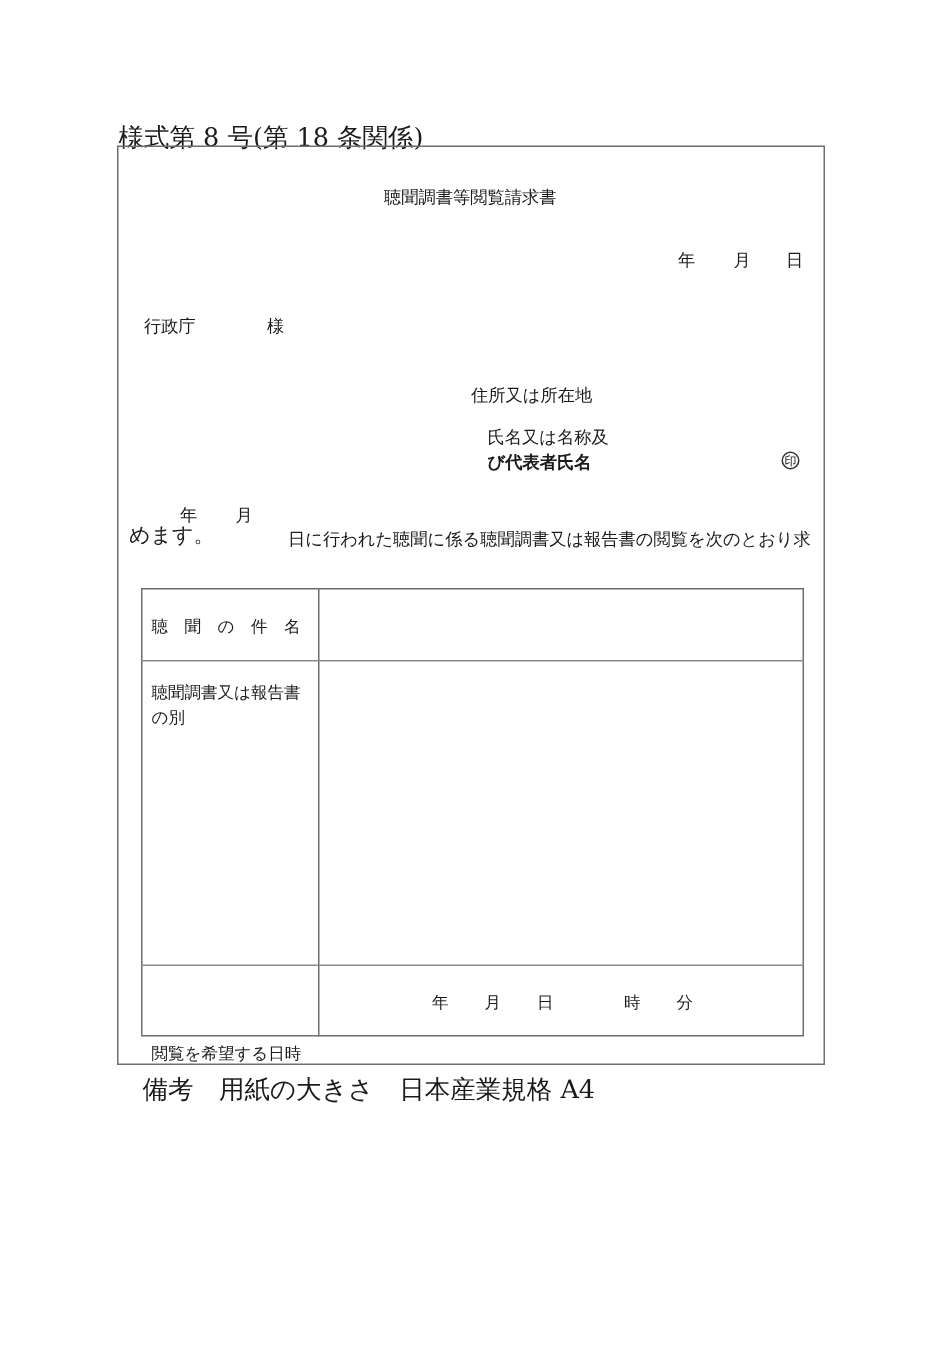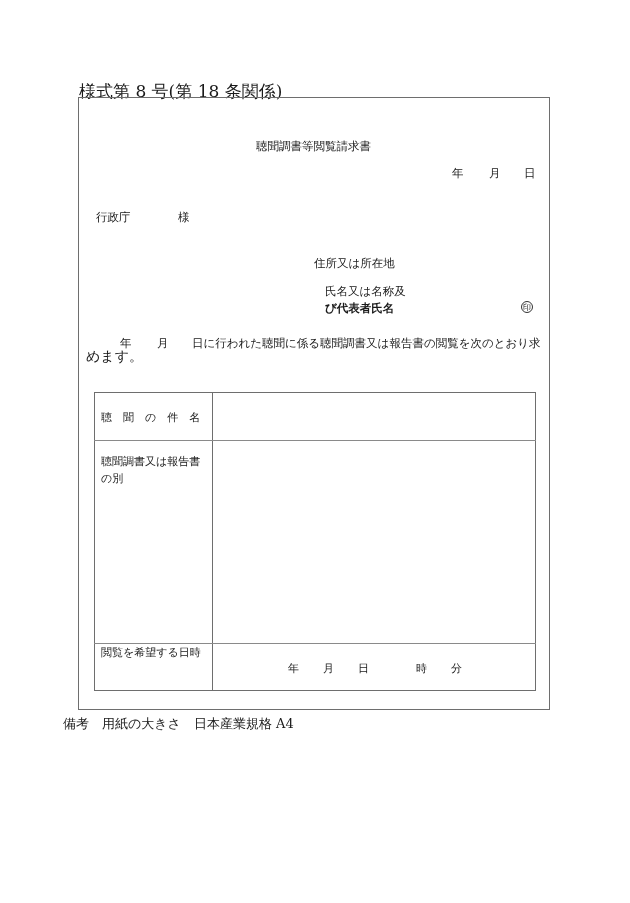--- a/index.html
+++ b/index.html
@@ -13,21 +13,21 @@
       overflow: hidden;
     }
     .abs { position: absolute; white-space: nowrap; }
     .form-label { left: 79px; top: 80px; font-size: 17px; }
     .outer-box {
       position: absolute; left: 78px; top: 97px;
       width: 472px; height: 613px;
       border: 1px solid #6e6e6e;
       box-sizing: border-box;
     }
-    .title { left: 256px; top: 139px; font-size: 11.5px; font-family: Liberation Mono, monospace; }
+    .title { left: 256px; top: 124px; font-size: 11.5px; font-family: Liberation Mono, monospace; }
     .date-row { top: 166px; font-size: 11.5px; }
     .addressee { left: 96px; top: 210px; text-align: center; }
     .addressee-sama { left: 178px; top: 210px; }
     .applicant-address { left: 314px; top: 256px; }
     .applicant-name1 { left: 325px; top: 284px; }
     .applicant-name2 { left: 325px; top: 301px; font-weight: bold; }
     .seal {
       position: absolute; left: 521px; top: 301px;
       width: 12px; height: 12px;
       border: 1px solid #333; border-radius: 50%;
@@ -37,21 +37,21 @@
     .body-line1 { left: 88px; top: 336px; font-size: 11.5px; }
     .body-line2 { left: 86px; top: 348px; font-size: 14px; }
     .inner-table {
       position: absolute; left: 94px; top: 392px;
       width: 442px; height: 299px;
       border: 1px solid #6e6e6e; box-sizing: border-box;
     }
     .vline { position: absolute; left: 212px; top: 392px; width: 1px; height: 299px; background: #6e6e6e; }
     .hline { position: absolute; left: 94px; width: 442px; height: 1px; background: #8a8a8a; }
     .cell-label { font-size: 11px; }
-    .footer-note { left: 63px; top: 715px; font-size: 13px; }
+    .footer-note { left: 95px; top: 715px; font-size: 17px; }
   </style>
 </head>
 <body>
 
 <div class="abs form-label">様式第 8 号(第 18 条関係)</div>
 
 <div class="outer-box"></div>
 
 <div class="abs title">聴聞調書等閲覧請求書</div>
 
@@ -63,36 +63,36 @@
 <div class="abs addressee-sama">様</div>
 
 <div class="abs applicant-address">住所又は所在地</div>
 <div class="abs applicant-name1">氏名又は名称及</div>
 <div class="abs applicant-name2">び代表者氏名</div>
 <div class="seal">印</div>
 
 <div class="abs body-line1">
   <span style="position:absolute; left:32px;">年</span>
   <span style="position:absolute; left:69px;">月</span>
-  <span style="position:absolute; left:104px;">日に行われた聴聞に係る聴聞調書又は報告書の閲覧を次のとおり求</span>
+  <span style="position:absolute; left:104px;margin-top:16px;">日に行われた聴聞に係る聴聞調書又は報告書の閲覧を次のとおり求</span>
 </div>
 <div class="abs body-line2">めます。</div>
 
 <div class="inner-table"></div>
 <div class="vline"></div>
 <div class="hline" style="top:440px;"></div>
 <div class="hline" style="top:643px;"></div>
 
 <div class="abs cell-label" style="left:101px; top:410px;">聴　聞　の　件　名</div>
 <div class="abs" style="left:214px; top:393px; width:320px; height:46px;"></div>
 
 <div class="abs cell-label" style="left:101px; top:454px;">聴聞調書又は報告書</div>
 <div class="abs cell-label" style="left:101px; top:471px;font-family:Liberation Serif, serif;">の別</div>
 <div class="abs" style="left:214px; top:441px; width:320px; height:201px;"></div>
 
-<div class="abs cell-label" style="left:101px; top:645px;">閲覧を希望する日時</div>
+<div class="abs cell-label" style="left:101px; top:695px;">閲覧を希望する日時</div>
 <div class="abs cell-label" style="left:288px; top:661px;">年</div>
 <div class="abs cell-label" style="left:323px; top:661px;">月</div>
 <div class="abs cell-label" style="left:358px; top:661px;">日</div>
 <div class="abs cell-label" style="left:416px; top:661px;">時</div>
 <div class="abs cell-label" style="left:451px; top:661px;">分</div>
 
 <div class="abs footer-note">備考　用紙の大きさ　日本産業規格 A4</div>
 
 </body></html>

